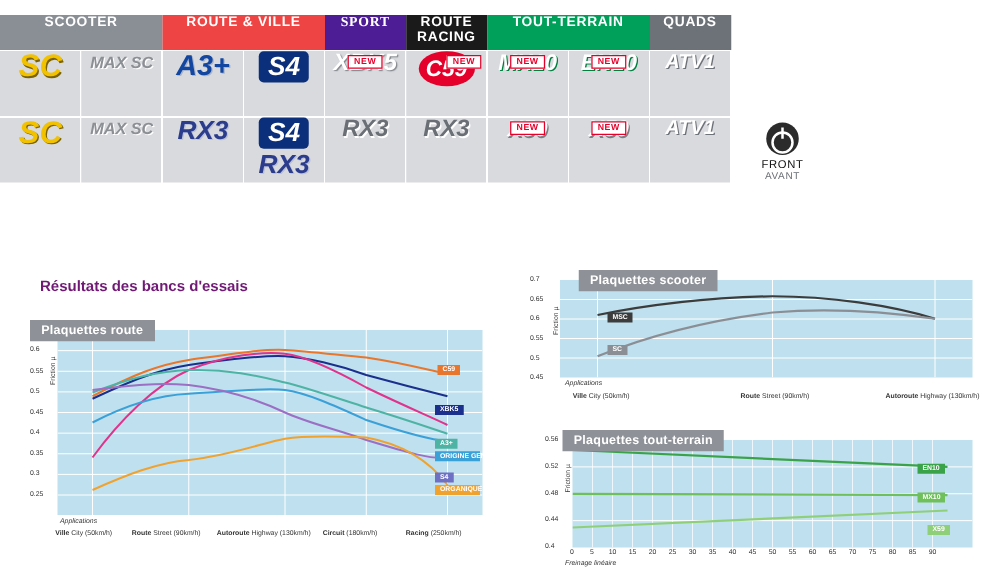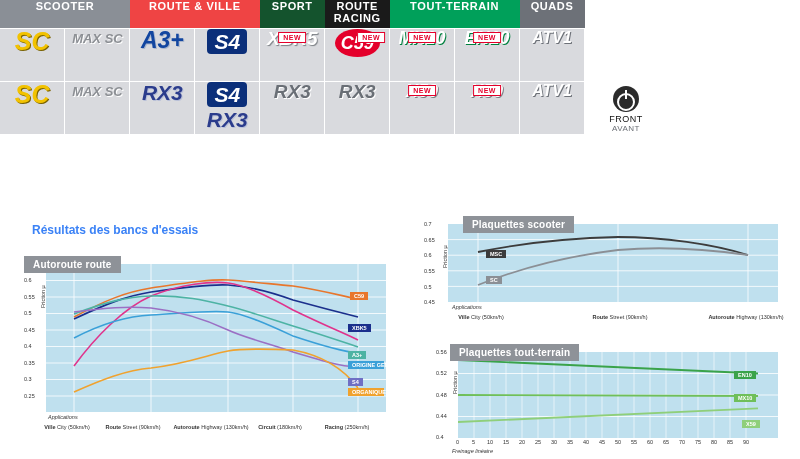--- a/index.html
+++ b/index.html
@@ -6,30 +6,30 @@
   html, body { margin:0; padding:0; }
   body {
     width: 800px; height: 459px;
     background: #ffffff;
     font-family: "Liberation Sans", sans-serif;
     overflow: hidden;
     position: relative;
   }
 
   
-  .table-wrap { position:absolute; left:0; top:0; width:800px; height:196px; }
+  .table-wrap { position:absolute; left:0; top:12px; width:800px; height:196px; }
 
   table.cat { border-collapse: collapse; table-layout: fixed; width: 585px; }
   table.cat td, table.cat th { padding:0; vertical-align: top; }
 
   .hdr { height:28px; color:#fff; font-size:11px; font-weight:bold; text-align:center;
          letter-spacing:0.6px; vertical-align: middle; }
   .h-scooter { background:#8a8f96; }
   .h-route   { background:#ef4444; }
-  .h-sport   { background:#14532d; }
+  .h-sport   { background:#4c1d95;font-family:Liberation Serif, serif; }
   .h-racing  { background:#1a1a1a; }
   .h-tt      { background:#00a05a; }
   .h-quads   { background:#6d7178; }
 
   .sub { background:#e9eaec; font-size:10.5px; color:#222; padding:6px 6px 10px 6px;
          height:58px; line-height:1.25; border-right:1px solid #fff; vertical-align: top; }
 
   .prow td { background:#d9dade; border-right:1px solid #fff; border-top:1px solid #fff;
              height:53px; text-align:center; vertical-align: middle; position:relative; }
 
@@ -177,24 +177,24 @@
       <div class="fr-circ"></div>
       <div class="fr-t1">FRONT</div>
       <div class="fr-t2">AVANT</div>
     </div>
   </div>
 </div>
 
 <div class="lower">
 
   <div style="position:absolute; left:8px; top:24px;">
-    <span style="font-size:12px; font-weight:bold; color:#3b82f6;padding-left:24px;">Résultats des bancs d'essais</span>
-  </div>
-
-  <div class="chart-label" style="left:24px; top:60px;">Autoroute route</div>
+    <span style="font-size:12px; font-weight:bold; color:#701a75;padding-left:24px;">Résultats des bancs d'essais</span>
+  </div>
+
+  <div class="chart-label" style="left:24px; top:60px;">Plaquettes route</div>
 
   <div class="plot" style="left:46px; top:68px; width:340px; height:148px;">
     <svg width="340" height="148" viewBox="0 0 340 148">
 
       <g stroke="#ffffff" stroke-width="0.8">
         <line x1="0" y1="16.5" x2="340" y2="16.5"></line>
         <line x1="0" y1="33" x2="340" y2="33"></line>
         <line x1="0" y1="49.5" x2="340" y2="49.5"></line>
         <line x1="0" y1="66" x2="340" y2="66"></line>
         <line x1="0" y1="82.5" x2="340" y2="82.5"></line>

